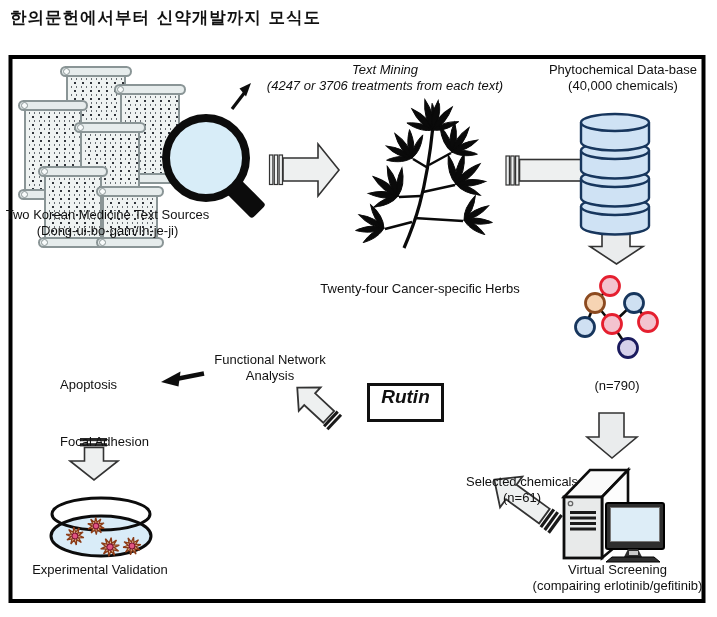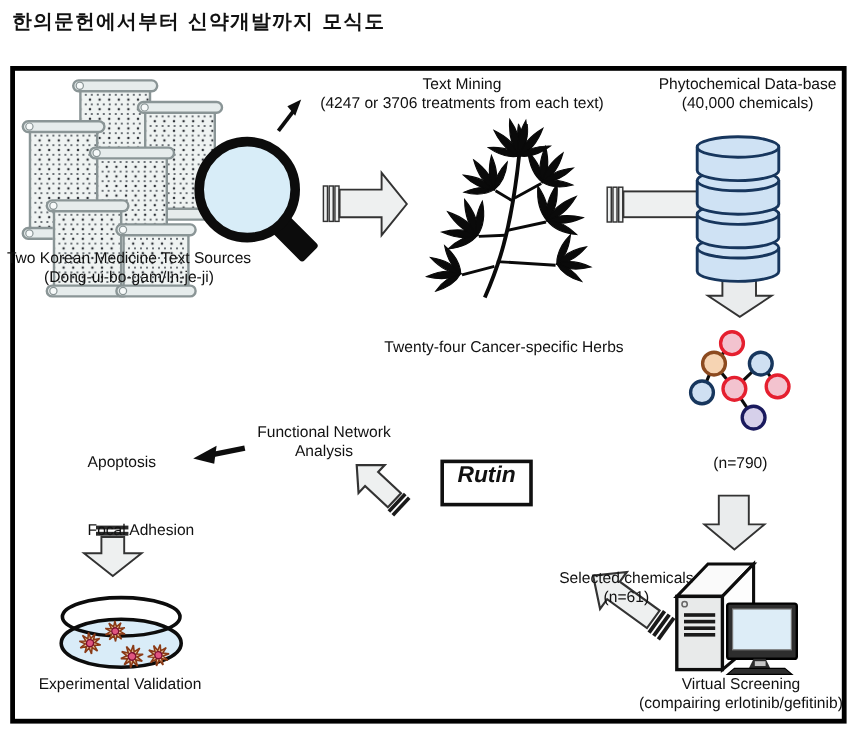--- a/index.html
+++ b/index.html
@@ -2,21 +2,21 @@
 <html><head>
 <meta charset="utf-8">
 <style>
   html,body{margin:0;padding:0;background:#fff;}
   #app{position:relative;width:717px;height:617px;background:#fff;overflow:hidden;
        font-family:"Liberation Sans","DejaVu Sans",sans-serif;color:#111;}
   #title{position:absolute;left:10px;top:7px;font-size:16.5px;font-weight:600;letter-spacing:1px;
          font-family:"DejaVu Sans","Liberation Sans",sans-serif;}
   svg.layer{position:absolute;left:0;top:0;}
   .lbl{position:absolute;font-size:13px;line-height:16px;text-align:center;white-space:nowrap;}
-  .lbl-left{position:absolute;font-size:13px;line-height:16px;text-align:left;white-space:nowrap;margin-left:13px;}
+  .lbl-left{position:absolute;font-size:13px;line-height:16px;text-align:left;white-space:nowrap;}
   
   .scroll{position:absolute;}
   .scroll .sbody{position:absolute;left:6px;right:6px;top:7px;bottom:7px;background:#eff3f2;
     border:2px solid #8a9596;
     background-image:radial-gradient(circle,#30343a 1.05px,transparent 1.3px),
                      radial-gradient(circle,#6a7075 0.85px,transparent 1.05px);
     background-size:8px 8px,5px 8px;background-position:3px 4px,6px 8px;}
   .scroll .roll{position:absolute;left:0;width:100%;height:11px;background:#e6ecec;
     border:2px solid #8a9596;border-radius:6px;box-sizing:border-box;}
   .scroll .roll.top{top:0;}
@@ -249,21 +249,21 @@
     </div>
 
   <div id="lens-handle"></div>
   <div id="lens"></div>
 
   <div class="lbl" style="left:0px;top:207px;width:215px;">
     <div>Two Korean Medicine Text Sources</div>
     <div>(Dong-ui-bo-gam/In-je-ji)</div>
   </div>
 
-  <div class="lbl" style="left:250px;top:62px;width:270px;">
+  <div class="lbl" style="left:250px;top:62px;width:270px;font-style:italic;">
     <div>Text Mining</div>
     <div>(4247 or 3706 treatments from each text)</div>
   </div>
 
   <div class="lbl" style="left:280px;top:257px;width:280px;margin-top:24px;">
     <div>Twenty-four Cancer-specific Herbs</div>
   </div>
 
   <div class="lbl" style="left:513px;top:62px;width:220px;">
     <div>Phytochemical Data-base</div>

